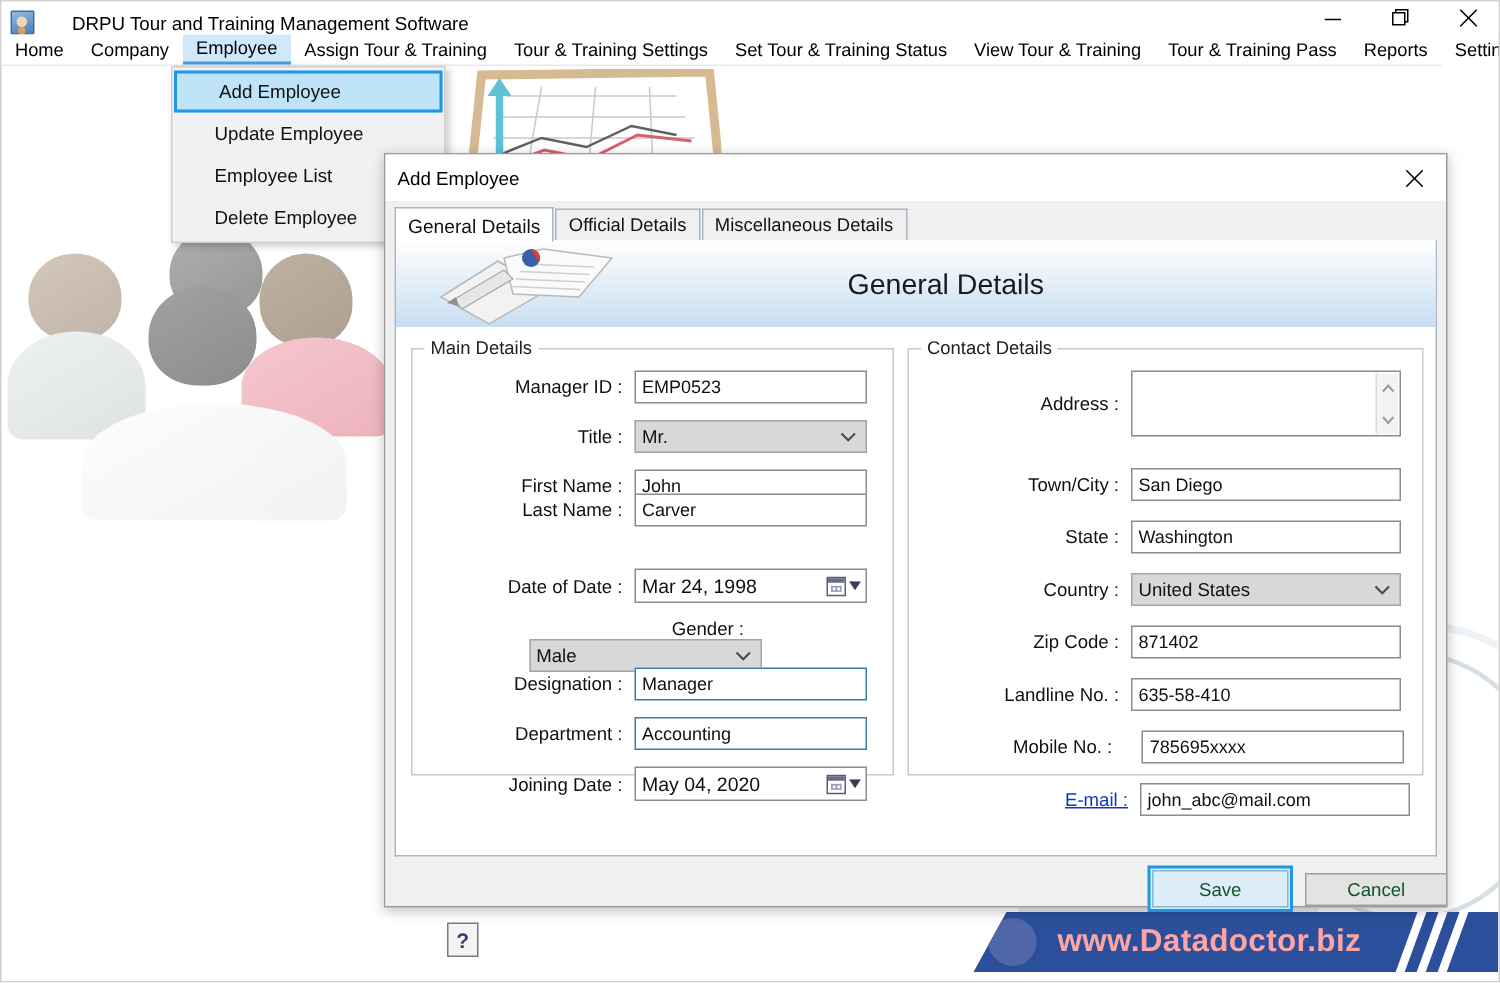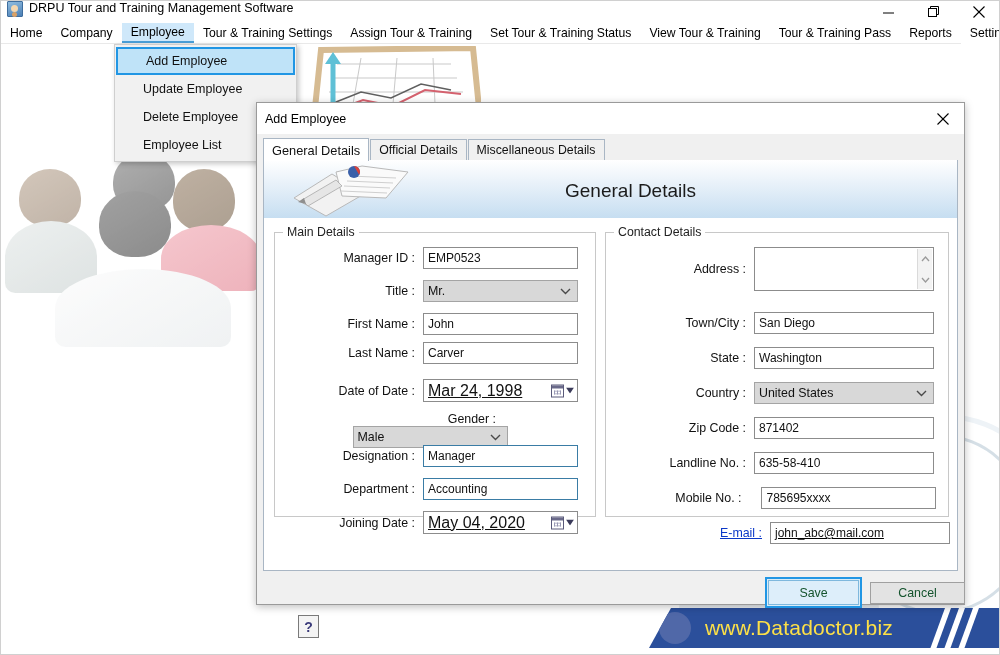--- a/index.html
+++ b/index.html
@@ -17,21 +17,21 @@
     background: #ffffff;
     border: 1px solid #d0d0d0;
     overflow: hidden;
   }
 
   
   .titlebar {
     position: absolute; top: 0; left: 0;
     width: 1000px; height: 22px;
     background: #ffffff;
-    display: flex; align-items: flex-start;
+    display: flex; align-items: flex-end; gap: 19px;
   }
   .title-icon {
     width: 16px; height: 16px;
     margin-left: 6px; margin-right: 6px;
     position: relative;
     background: linear-gradient(160deg,#8fbce0 0%, #4b7fb5 100%);
     border: 1px solid #3e6d9e;
     border-radius: 1px;
     flex: 0 0 auto;
   }
@@ -156,22 +156,22 @@
     clip-path: polygon(22px 0, 350px 0, 350px 40px, 0 40px);
   }
   .fb-circle {
     position: absolute; left: 10px; top: 4px;
     width: 32px; height: 32px; border-radius: 50%;
     background: #5068a8;
   }
   .fb-text {
     position: absolute; left: 56px; top: 50%;
     transform: translateY(-50%);
-    color: #fde047;
-    font-size: 21px; font-weight: normal;
+    color: #fca5a5;
+    font-size: 21px; font-weight: bold;
     letter-spacing: 0.2px;
     white-space: nowrap;
   }
   .fb-slash {
     position: absolute; top: -8px;
     width: 6px; height: 60px;
     background: #ffffff;
     transform: skewX(-20deg);
   }
 
@@ -302,25 +302,24 @@
     position: relative;
   }
   .combo .caret {
     position: absolute; right: 6px; top: 50%;
     transform: translateY(-50%);
   }
   .datefield {
     background: #ffffff;
     border: 1px solid #8c8c8c;
     height: 23px;
-    font-size: 16px; color: #111;
+    font-size: 13px; color: #111;
     padding: 0 4px;
     display: flex; align-items: center;
     position: relative;
-    text-decoration: underline;
   }
   .cal-btn {
     position: absolute; right: 3px; top: 50%;
     transform: translateY(-50%);
     display: flex; align-items: center; gap: 2px;
   }
   .cal-glyph {
     width: 13px; height: 13px;
     border: 1px solid #5a5a7a;
     background: #ffffff;
@@ -446,34 +445,34 @@
           <line x1="11.5" y1="0.5" x2="0.5" y2="11.5" stroke="#000" stroke-width="1.1"></line>
         </svg>
       </div>
     </div>
   </div>
 
   <div class="menubar" id="menubar">
       <div class="menu-item">Home</div>
       <div class="menu-item">Company</div>
       <div class="menu-item active">Employee</div>
+      <div class="menu-item">Assign Tour &amp; Training</div>
       <div class="menu-item">Tour &amp; Training Settings</div>
-      <div class="menu-item">Assign Tour &amp; Training</div>
       <div class="menu-item">Set Tour &amp; Training Status</div>
       <div class="menu-item">View Tour &amp; Training</div>
       <div class="menu-item">Tour &amp; Training Pass</div>
       <div class="menu-item">Reports</div>
       <div class="menu-item">Settings</div>
     </div>
 
   <div class="dropdown" id="dropdown">
       <div class="dd-item selected">Add Employee</div>
       <div class="dd-item">Update Employee</div>
+      <div class="dd-item">Employee List</div>
       <div class="dd-item">Delete Employee</div>
-      <div class="dd-item">Employee List</div>
     </div>
 
   <div class="dialog">
     <div class="dlg-title">
       <span>Add Employee</span>
       <div class="dlg-close">
         <svg width="12" height="12" viewBox="0 0 12 12">
           <line x1="0.5" y1="0.5" x2="11.5" y2="11.5" stroke="#000" stroke-width="1.1"></line>
           <line x1="11.5" y1="0.5" x2="0.5" y2="11.5" stroke="#000" stroke-width="1.1"></line>
         </svg>
@@ -523,21 +522,21 @@
                       <polyline points="1,1 5.5,5.5 10,1" fill="none" stroke="#4a4a4a" stroke-width="1.4"></polyline>
                     </svg></span>
                 </div>
               </div>
               <div class="field-row" style="left: 0px; top: 80px; width: 310px;">
                 <div class="field-label" style="width: 140px; margin-right: 8px;">First Name :</div>
                 <div class="txt" style="width: 155px;">
                   <span>John</span>
                 </div>
               </div>
-              <div class="field-row" style="left: 0px; top: 109px; width: 310px;">
+              <div class="field-row" style="left: 0px; top: 96px; width: 310px;">
                 <div class="field-label" style="width: 140px; margin-right: 8px;">Last Name :</div>
                 <div class="txt" style="width: 155px;">
                   <span>Carver</span>
                 </div>
               </div>
               <div class="field-row" style="left: 0px; top: 146px; width: 310px;">
                 <div class="field-label" style="width: 140px; margin-right: 8px;">Date of Date :</div>
                 <div class="datefield" style="width: 155px;">
                   <span>Mar 24, 1998</span>
                   <span class="cal-btn">
@@ -632,21 +631,21 @@
                 <div class="txt" style="width: 180px;">
                   <span>635-58-410</span>
                 </div>
               </div>
               <div class="field-row" style="left: 0px; top: 254px; width: 330px;">
                 <div class="field-label" style="width: 140px; margin-right: 20px;">Mobile No. :</div>
                 <div class="txt" style="width: 180px;">
                   <span>785695xxxx</span>
                 </div>
               </div>
-              <div class="field-row" style="left: 16px; top: 289px; width: 330px; text-decoration: underline;">
+              <div class="field-row" style="left: 6px; top: 289px; width: 330px;">
                 <div class="link-label" style="width: 140px; margin-right: 8px;">E-mail :</div>
                 <div class="txt" style="width: 180px;">
                   <span>john_abc@mail.com</span>
                 </div>
               </div>
             </div>
         </div>
 
         <div class="help-btn">?</div>
       </div>

